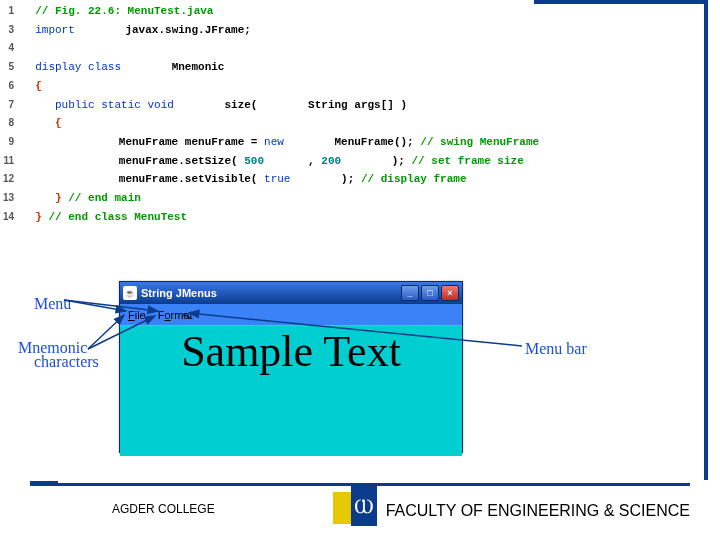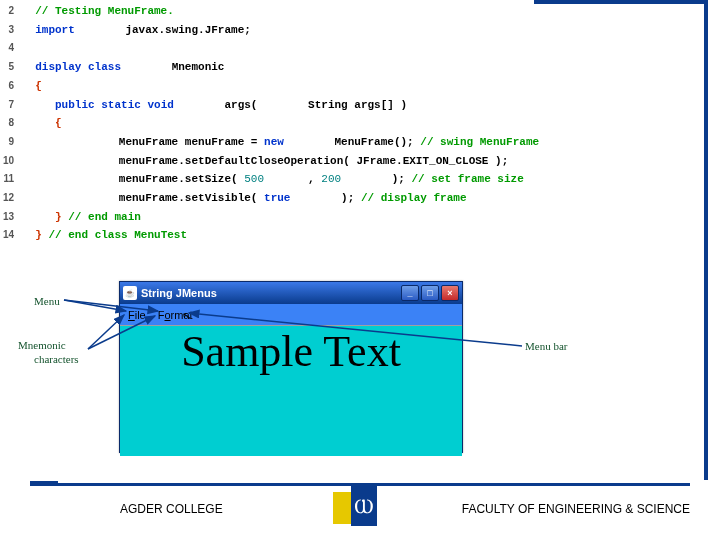--- a/index.html
+++ b/index.html
@@ -32,30 +32,30 @@
     left: 0;
     top: 2px;
     width: 560px;
     font-family: "Courier New", monospace;
     font-size: 11px;
     line-height: 17.7px;
   }
   .code-line { white-space: pre; }
   .ln { display: inline-block; width: 22px; text-align: right; padding-right: 8px; color: #555; font-family: Arial, sans-serif; font-size: 10px; font-weight: bold; }
   .cmt { color: #009a00; font-weight: bold; }
-  .kw  { color: #0033cc; font-weight: bold; margin-top: 12px; }
+  .kw  { color: #0033cc; font-weight: normal; margin-top: 12px; }
   .op  { color: #cc3300; font-weight: bold; }
   .id  { color: #000; font-weight: bold; margin-left: 44px; }
-  .num { color: #008080; font-weight: normal; }
+  .num { color: #008080; font-weight: bold; }
 
   .label {
     position: absolute;
-    font-size: 11px;
+    font-size: 16px;
     font-family: "Times New Roman", serif;
-    color: #14532d;
+    color: #1d4ed8;
   }
 
   .app-window {
     position: absolute;
     left: 119px;
     top: 281px;
     width: 344px;
     height: 172px;
     border: 1px solid #0a2a6a;
     background: #ece9d8;
@@ -143,30 +143,30 @@
   .footer-line-inner {
     position: absolute;
     left: 30px;
     top: 481px;
     width: 28px;
     height: 2px;
     background: #0a3b8c;
   }
   .footer-left {
     position: absolute;
-    left: 120px;
+    left: 112px;
     top: 502px;
     font-size: 12px;
     color: #000;
   }
   .footer-right {
     position: absolute;
     right: 30px;
     top: 502px;
-    font-size: 12px;
+    font-size: 16px;
     color: #000;
     text-align: right;
   }
   .logo {
     position: absolute;
     left: 333px;
     top: 486px;
     width: 44px;
     height: 44px;
   }
@@ -174,29 +174,28 @@
   .logo .block-b { position:absolute; left:18px; top:0; width:26px; height:40px; background:#0a3b8c; display:flex; align-items:center; justify-content:center; }
   .logo .pillar { color:#fff; font-size:20px; font-family: Georgia, serif; }
 </style>
 </head>
 <body>
 
 <div class="slide-border-top"></div>
 <div class="slide-border-right"></div>
 
 <div class="code-block">
-    <div class="code-line"><span class="ln">2</span>  <span class="cmt">// Testing MenuFrame.</span></div>
+    <div class="code-line"><span class="ln">1</span>  <span class="cmt">// Fig. 22.6: MenuTest.java</span></div>
     <div class="code-line"><span class="ln">3</span>  <span class="kw">import</span> <span class="id">javax.swing.JFrame;</span></div>
     <div class="code-line"><span class="ln">4</span>  </div>
     <div class="code-line"><span class="ln">5</span>  <span class="kw">display class</span> <span class="id">Mnemonic</span></div>
     <div class="code-line"><span class="ln">6</span>  <span class="op">{</span></div>
-    <div class="code-line"><span class="ln">7</span>     <span class="kw">public static void</span> <span class="id">args(</span> <span class="id">String args[] )</span></div>
+    <div class="code-line"><span class="ln">7</span>     <span class="kw">public static void</span> <span class="id">size(</span> <span class="id">String args[] )</span></div>
     <div class="code-line"><span class="ln">8</span>     <span class="op">{</span></div>
     <div class="code-line"><span class="ln">9</span>        <span class="id">MenuFrame menuFrame =</span> <span class="kw">new</span> <span class="id">MenuFrame();</span> <span class="cmt">// swing MenuFrame</span></div>
-    <div class="code-line"><span class="ln">10</span>        <span class="id">menuFrame.setDefaultCloseOperation( JFrame.EXIT_ON_CLOSE );</span></div>
     <div class="code-line"><span class="ln">11</span>        <span class="id">menuFrame.setSize(</span> <span class="num">500</span><span class="id">,</span> <span class="num">200</span> <span class="id">);</span> <span class="cmt">// set frame size</span></div>
     <div class="code-line"><span class="ln">12</span>        <span class="id">menuFrame.setVisible(</span> <span class="kw">true</span> <span class="id">);</span> <span class="cmt">// display frame</span></div>
     <div class="code-line"><span class="ln">13</span>     <span class="op">}</span> <span class="cmt">// end main</span></div>
     <div class="code-line"><span class="ln">14</span>  <span class="op">}</span> <span class="cmt">// end class MenuTest</span></div>
   </div>
 
 <div class="label" style="left:34px; top:295px;">Menu</div>
 <div class="label" style="left:18px; top:339px;">Mnemonic</div>
 <div class="label" style="left:34px; top:353px;">characters</div>
 <div class="label" style="left:525px; top:340px;">Menu bar</div>

